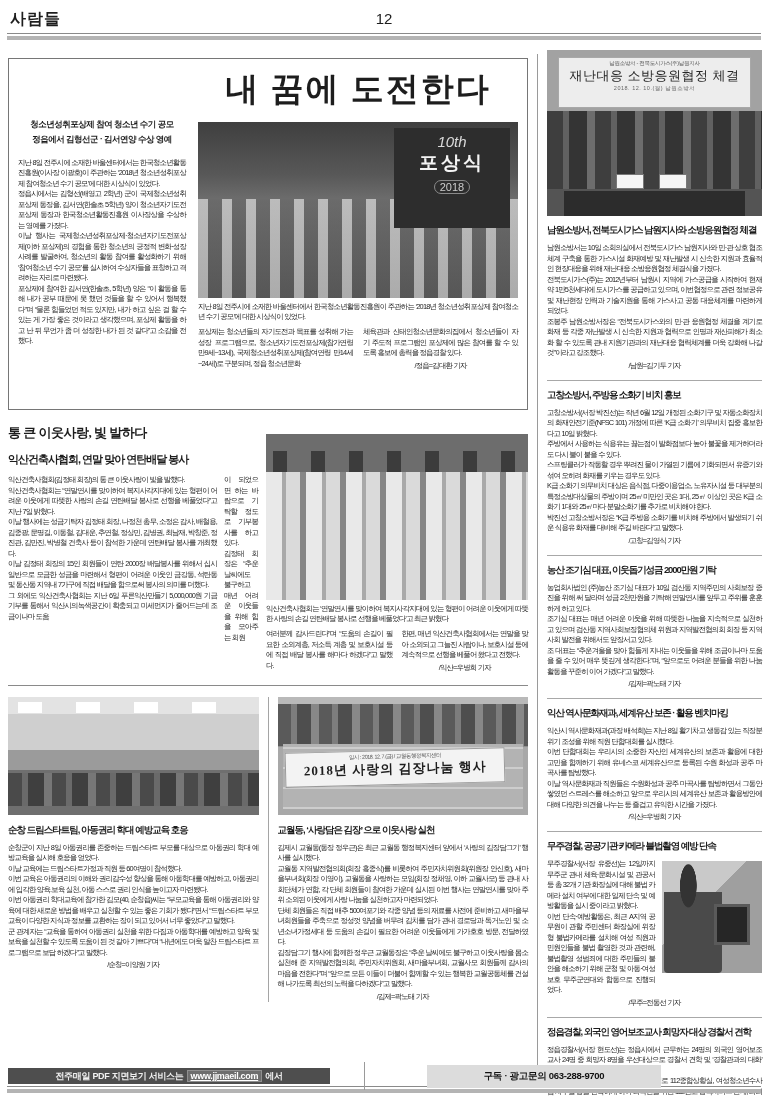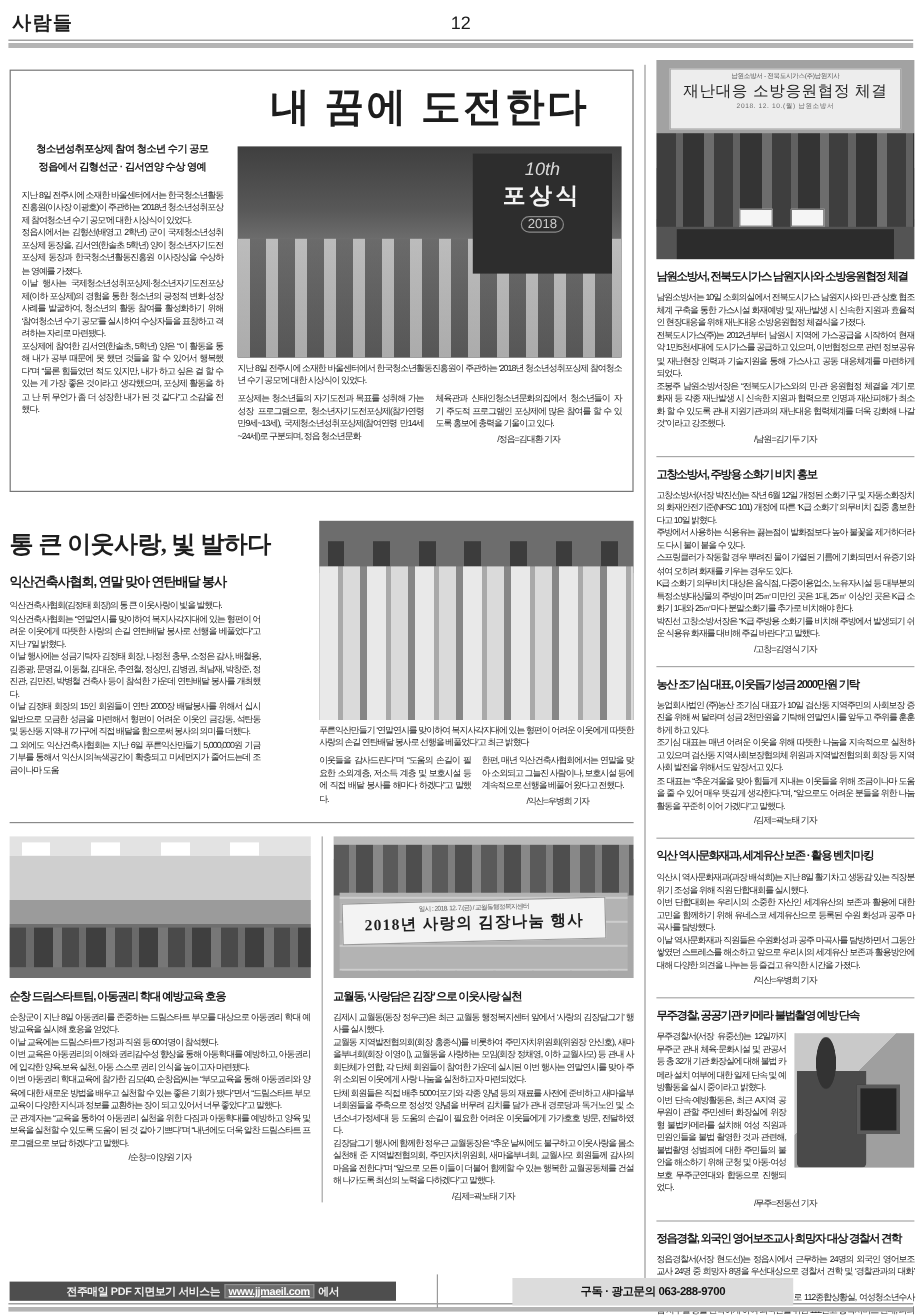--- a/index.html
+++ b/index.html
@@ -82,22 +82,22 @@
   .nw-doc.d1{left:32%;} .nw-doc.d2{left:52%;}
 
   .photo.muju{float:right;width:100px;height:112px;margin:2px 0 4px 7px;background:linear-gradient(135deg,#c9c9c9 0 40%,#9f9f9f 40% 100%);}
   .muju-person{position:absolute;left:2%;top:3%;width:58%;height:97%;border-radius:4px;
      background:radial-gradient(ellipse at 42% 20%,#333 0 17%,transparent 18%),linear-gradient(180deg,transparent 0 26%,#4a4a4a 26% 100%);}
   .muju-frame{position:absolute;right:12%;top:38%;width:30%;height:32%;background:#262626;border:3px solid #5a5a5a;}
 
   
   .yeontan{margin-top:12px;display:flex;gap:8px;}
   .yt-left{width:250px;flex:none;}
-  .yt-head{font-family:"Liberation Serif","DejaVu Serif",serif;font-size:20px;font-weight:bold;
-           letter-spacing:-0.5px;white-space:nowrap;margin:18px 0 10px 0;}
+  .yt-head{font-family:"Liberation Serif","DejaVu Serif",serif;font-size:13px;font-weight:bold;
+           letter-spacing:-0.5px;white-space:nowrap;margin:2px 0 10px 0;}
   .yt-sub{font-size:11px;font-weight:bold;letter-spacing:-1px;margin:0 0 8px 0;}
   .yt-cols{display:flex;gap:7px;}
   .yt-main{width:209px;flex:none;}
   .yt-narrow{flex:1;min-width:0;}
   .yt-right{flex:1;min-width:0;}
   .yt-mini{display:flex;gap:9px;margin-top:5px;}
   .yt-mini-col{flex:1;min-width:0;}
 
   
   .hr-strong{border-top:1px solid #8a8a8a;margin:12px 0 0 0;}
@@ -151,47 +151,49 @@
             <div class="award-sign">
               <div class="sign-10th">10th</div>
               <div class="sign-title">포상식</div>
               <div class="sign-year">2018</div>
             </div>
           </div>
           <div class="cap">지난 8일 전주시에 소재한 바울센터에서 한국청소년활동진흥원이 주관하는 ‘2018년 청소년성취포상제 참여청소년 수기 공모’에 대한 시상식이 있었다.</div>
           <div class="ba-cols">
             <div class="ba-col bt">포상제는 청소년들의 자기도전과 목표를 성취해 가는 성장 프로그램으로, 청소년자기도전포상제(참가연령 만9세~13세), 국제청소년성취포상제(참여연령 만14세~24세)로 구분되며, 정읍 청소년문화</div>
             <div class="ba-col">
-              <div class="bt">체육관과 신태인청소년문화의집에서 청소년들이 자기 주도적 프로그램인 포상제에 많은 참여를 할 수 있도록 홍보에 총력을 기울이고 있다.</div>
+              <div class="bt">체육관과 신태인청소년문화의집에서 청소년들이 자기 주도적 프로그램인 포상제에 많은 참여를 할 수 있도록 홍보에 총력을 정읍경찰 있다.</div>
               <div class="byline">/정읍=김대환 기자</div>
             </div>
           </div>
         </div>
       </section>
 
       <section class="yeontan">
         <div class="yt-left">
           <h2 class="yt-head">통 큰 이웃사랑, 빛 발하다</h2>
           <h3 class="yt-sub">익산건축사협회, 연말 맞아 연탄배달 봉사</h3>
           <div class="yt-cols">
             <div class="yt-main bt">익산건축사협회(김정태 회장)의 통 큰 이웃사랑이 빛을 발했다.
 익산건축사협회는 “연말연시를 맞이하여 복지사각지대에 있는 형편이 어려운 이웃에게 따뜻한 사랑의 손길 연탄배달 봉사로 선행을 베풀었다”고 지난 7일 밝혔다.
 이날 행사에는 성금기탁자 김정태 회장, 나정천 총무, 소정은 감사, 배철용, 김종광, 문명길, 이동철, 김대운, 추연철, 정상민, 김병권, 최남재, 박창준, 정진관, 김만진, 박병철 건축사 등이 참석한 가운데 연탄배달 봉사를 개최했다.
 이날 김정태 회장의 15인 회원들이 연탄 2000장 배달봉사를 위해서 십시일반으로 모금한 성금을 마련해서 형편이 어려운 이웃인 금강동, 석탄동 및 동산동 지역내 7가구에 직접 배달을 함으로써 봉사의 의미를 더했다.
 그 외에도 익산건축사협회는 지난 6일 푸른익산만들기 5,000,000원 기금기부를 통해서 익산시의녹색공간이 확충되고 미세먼지가 줄어드는데 조금이나마 도움</div>
+            <div class="yt-narrow bt">이 되었으면 하는 바람으로 기탁할 정도로 기부봉사를 하고 있다.
+김정태 회장은 “추운 날씨에도 불구하고 매년 어려운 이웃들을 위해 힘을 모아주는 회원</div>
           </div>
         </div>
         <div class="yt-right">
           <div class="photo yeontan">
             <div class="heads-band"></div>
             <div class="coats"></div>
           </div>
-          <div class="cap">푸른익산만들기 ‘연말연시를 맞이하여 복지사각지대에 있는 형편이 어려운 이웃에게 따뜻한 사랑의 손길 연탄배달 봉사로 선행을 베풀었다’고 최근 밝혔다</div>
+          <div class="cap">익산건축사협회는 ‘연말연시를 맞이하여 복지사각지대에 있는 형편이 어려운 이웃에게 따뜻한 사랑의 손길 연탄배달 봉사로 선행을 베풀었다’고 최근 밝혔다</div>
           <div class="yt-mini">
-            <div class="yt-mini-col bt">이웃들을 감사드린다”며 “도움의 손길이 필요한 소외계층, 저소득 계층 및 보호시설 등에 직접 배달 봉사를 해마다 하겠다”고 말했다.</div>
+            <div class="yt-mini-col bt">여러분께 감사드린다”며 “도움의 손길이 필요한 소외계층, 저소득 계층 및 보호시설 등에 직접 배달 봉사를 해마다 하겠다”고 말했다.</div>
             <div class="yt-mini-col">
               <div class="bt">한편, 매년 익산건축사협회에서는 연말을 맞아 소외되고 그늘진 사람이나, 보호시설 등에 계속적으로 선행을 베풀어 왔다고 전했다.</div>
               <div class="byline">/익산=우병희 기자</div>
             </div>
           </div>
         </div>
       </section>
 
       <div class="hr-strong"></div>
 

